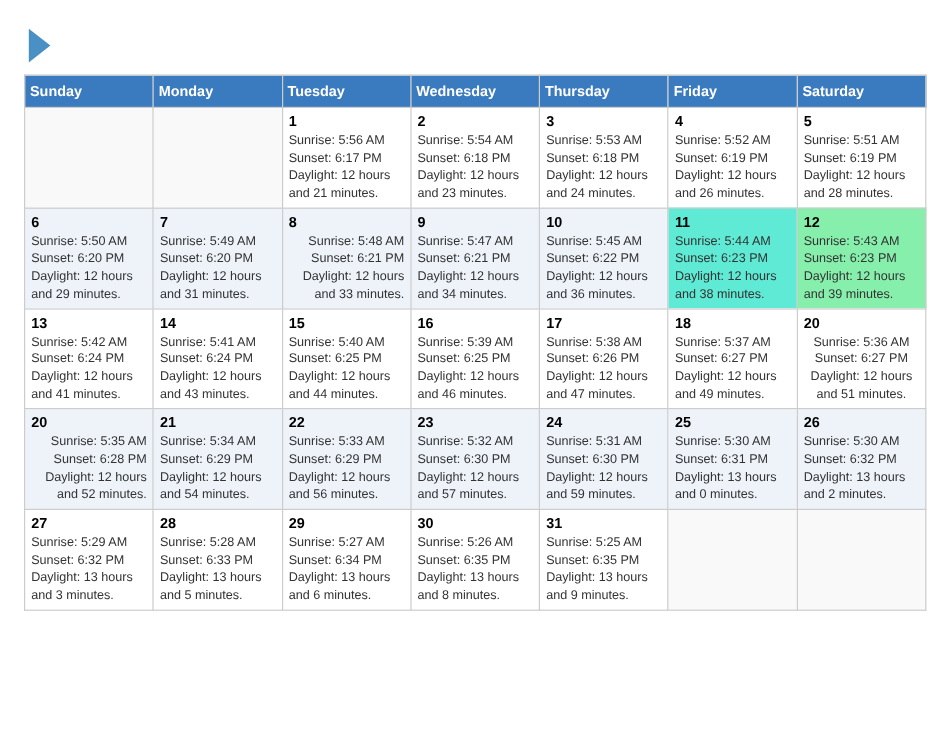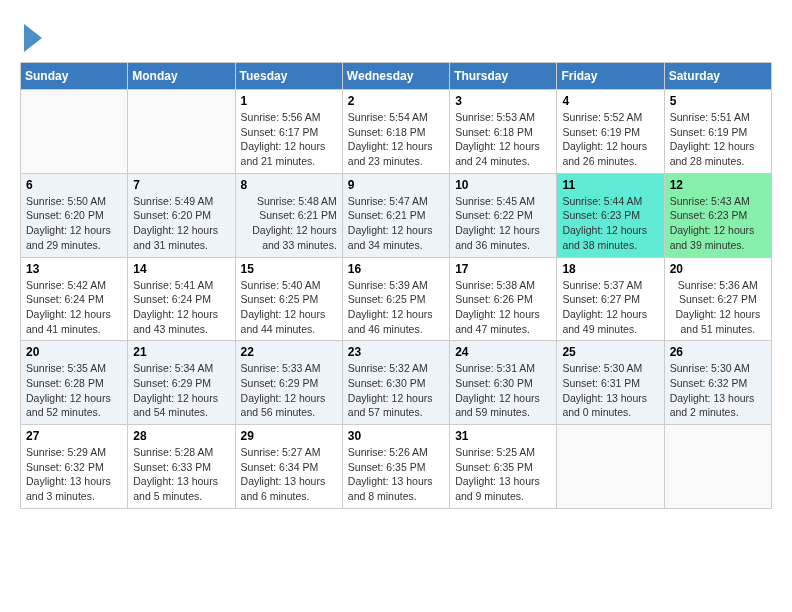--- a/index.html
+++ b/index.html
@@ -256,21 +256,21 @@
           <span class="day-number">20</span>
           <div class="day-info" style="white-space: pre-line; text-align: center;">Sunrise: 5:36 AM
 Sunset: 6:27 PM
 Daylight: 12 hours
 and 51 minutes.</div>
         </td>
       </tr>
       <tr>
         <td style="background: rgb(238, 243, 250);">
           <span class="day-number">20</span>
-          <div class="day-info" style="white-space: pre-line;">Sunrise: 5:35 AM
+          <div class="day-info" style="white-space: pre-line; text-align: right;">Sunrise: 5:35 AM
 Sunset: 6:28 PM
 Daylight: 12 hours
 and 52 minutes.</div>
         </td>
         <td style="background: rgb(238, 243, 250);">
           <span class="day-number">21</span>
           <div class="day-info" style="white-space: pre-line;">Sunrise: 5:34 AM
 Sunset: 6:29 PM
 Daylight: 12 hours
 and 54 minutes.</div>

